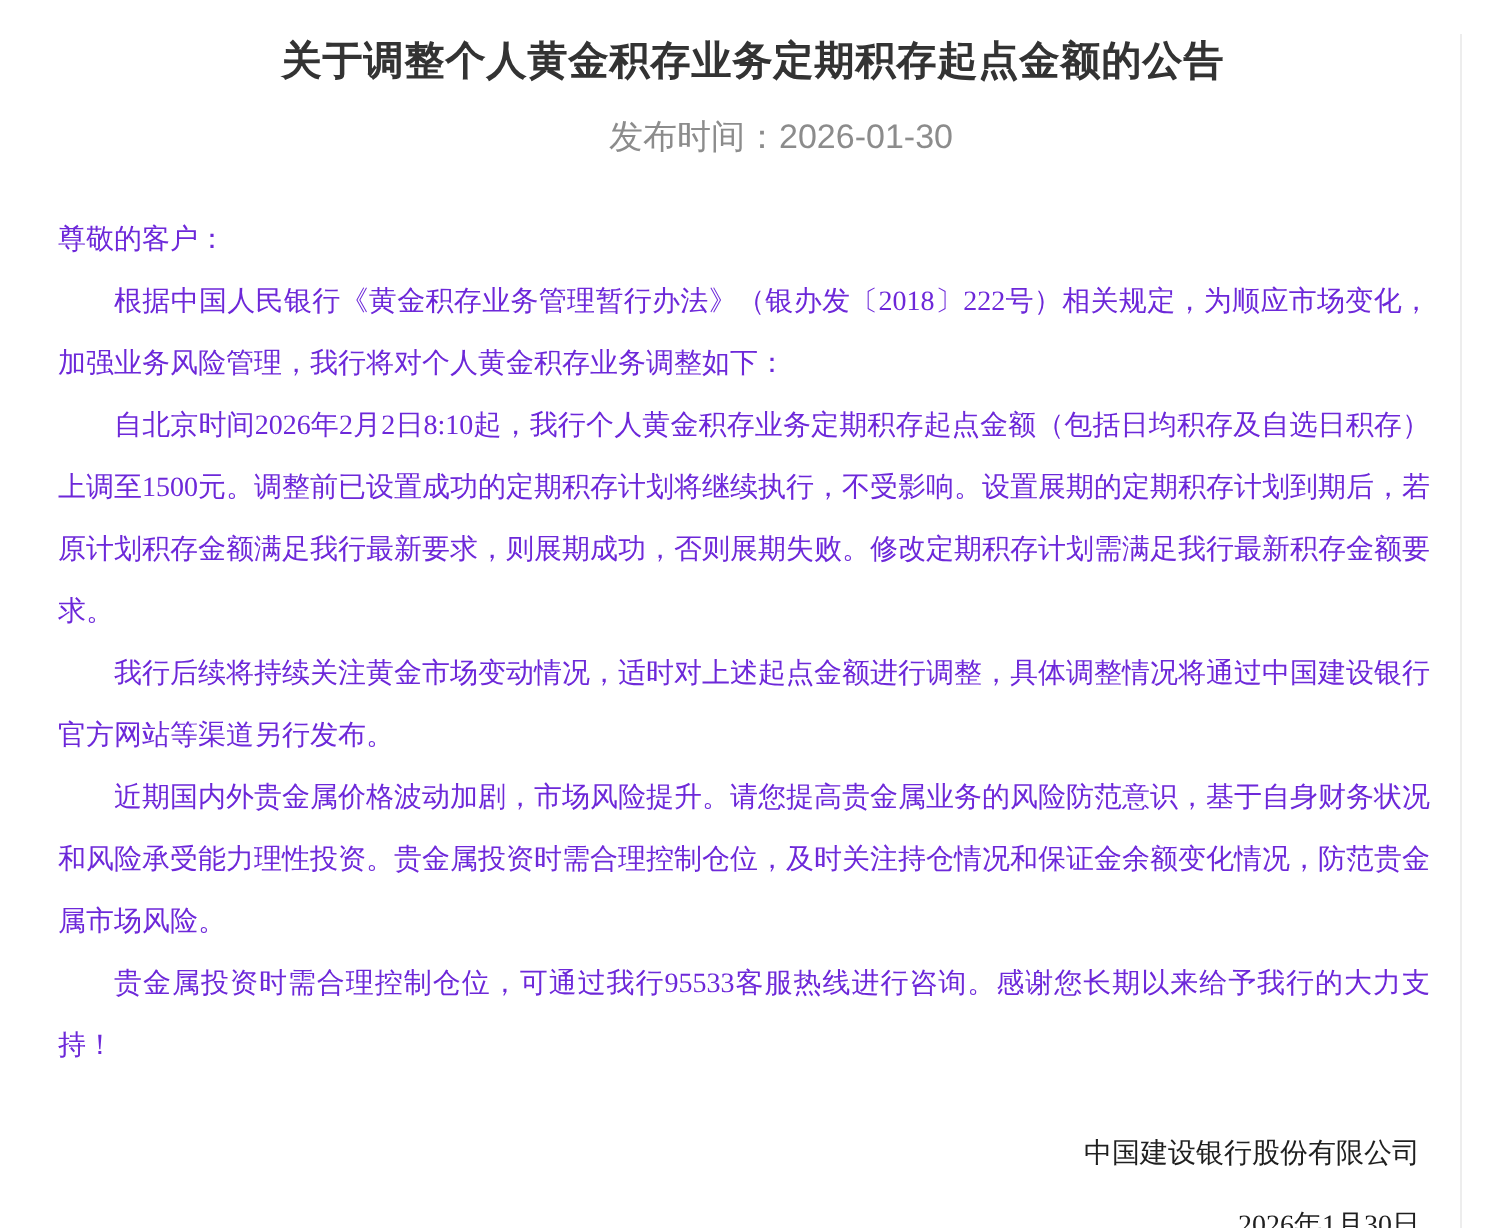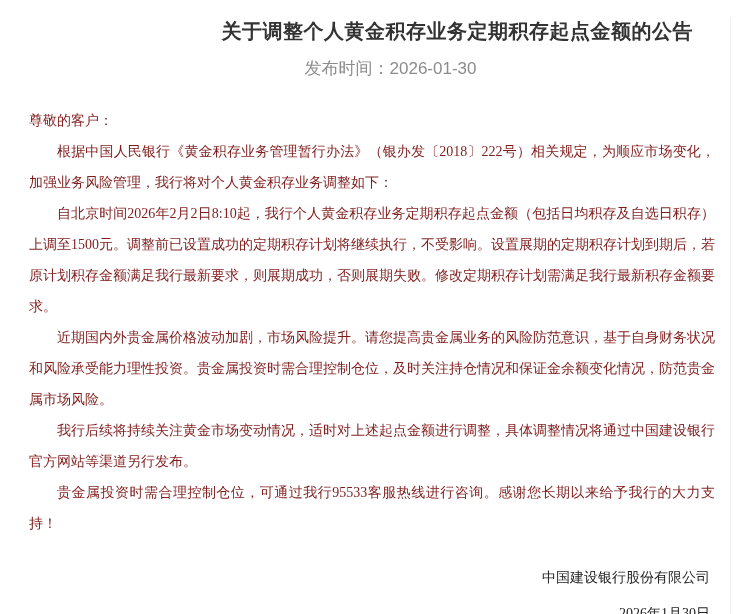--- a/index.html
+++ b/index.html
@@ -26,40 +26,40 @@
     right: 22px;
     width: 1px;
     height: 614px;
     background: #ededed;
   }
   .doc-title {
     font-family: "Liberation Sans", "DejaVu Sans", sans-serif;
     font-size: 20px;
     font-weight: 700;
     color: #333333;
-    text-align: right;
+    text-align: center;
     line-height: 28px;
     margin: 17px 60px 0 60px;
     letter-spacing: 0.5px;
   }
   .publish-date {
     font-family: "Liberation Sans", "DejaVu Sans", sans-serif;
     font-size: 17px;
     color: #8c8c8c;
     text-align: center;
     margin-top: 13px;
     line-height: 22px;
     margin-left: 28px;
   }
   .content {
     margin: 25px 38px 0 29px;
     font-size: 14px;
     line-height: 31px;
     text-align: justify;
-    color: #7f1d1d;
+    color: #6d28d9;
   }
   .content p {
     margin: 0;
     padding: 0;
     text-indent: 2em;
   }
   .content p.salutation {
     text-indent: 0;
   }
   .signature {
@@ -83,22 +83,22 @@
   <div class="right-divider"></div>
 
   <h1 class="doc-title">关于调整个人黄金积存业务定期积存起点金额的公告</h1>
 
   <div class="publish-date">发布时间：2026-01-30</div>
 
   <div class="content">
     <p class="salutation">尊敬的客户：</p>
     <p>根据中国人民银行《黄金积存业务管理暂行办法》（银办发〔2018〕222号）相关规定，为顺应市场变化，加强业务风险管理，我行将对个人黄金积存业务调整如下：</p>
     <p>自北京时间2026年2月2日8:10起，我行个人黄金积存业务定期积存起点金额（包括日均积存及自选日积存）上调至1500元。调整前已设置成功的定期积存计划将继续执行，不受影响。设置展期的定期积存计划到期后，若原计划积存金额满足我行最新要求，则展期成功，否则展期失败。修改定期积存计划需满足我行最新积存金额要求。</p>
+    <p>我行后续将持续关注黄金市场变动情况，适时对上述起点金额进行调整，具体调整情况将通过中国建设银行官方网站等渠道另行发布。</p>
     <p>近期国内外贵金属价格波动加剧，市场风险提升。请您提高贵金属业务的风险防范意识，基于自身财务状况和风险承受能力理性投资。贵金属投资时需合理控制仓位，及时关注持仓情况和保证金余额变化情况，防范贵金属市场风险。</p>
-    <p>我行后续将持续关注黄金市场变动情况，适时对上述起点金额进行调整，具体调整情况将通过中国建设银行官方网站等渠道另行发布。</p>
     <p>贵金属投资时需合理控制仓位，可通过我行95533客服热线进行咨询。感谢您长期以来给予我行的大力支持！</p>
   </div>
 
   <div class="signature">
     <div class="company-line">中国建设银行股份有限公司</div>
     <div class="date-line">2026年1月30日</div>
   </div>
 </div>
 
 </body></html>

